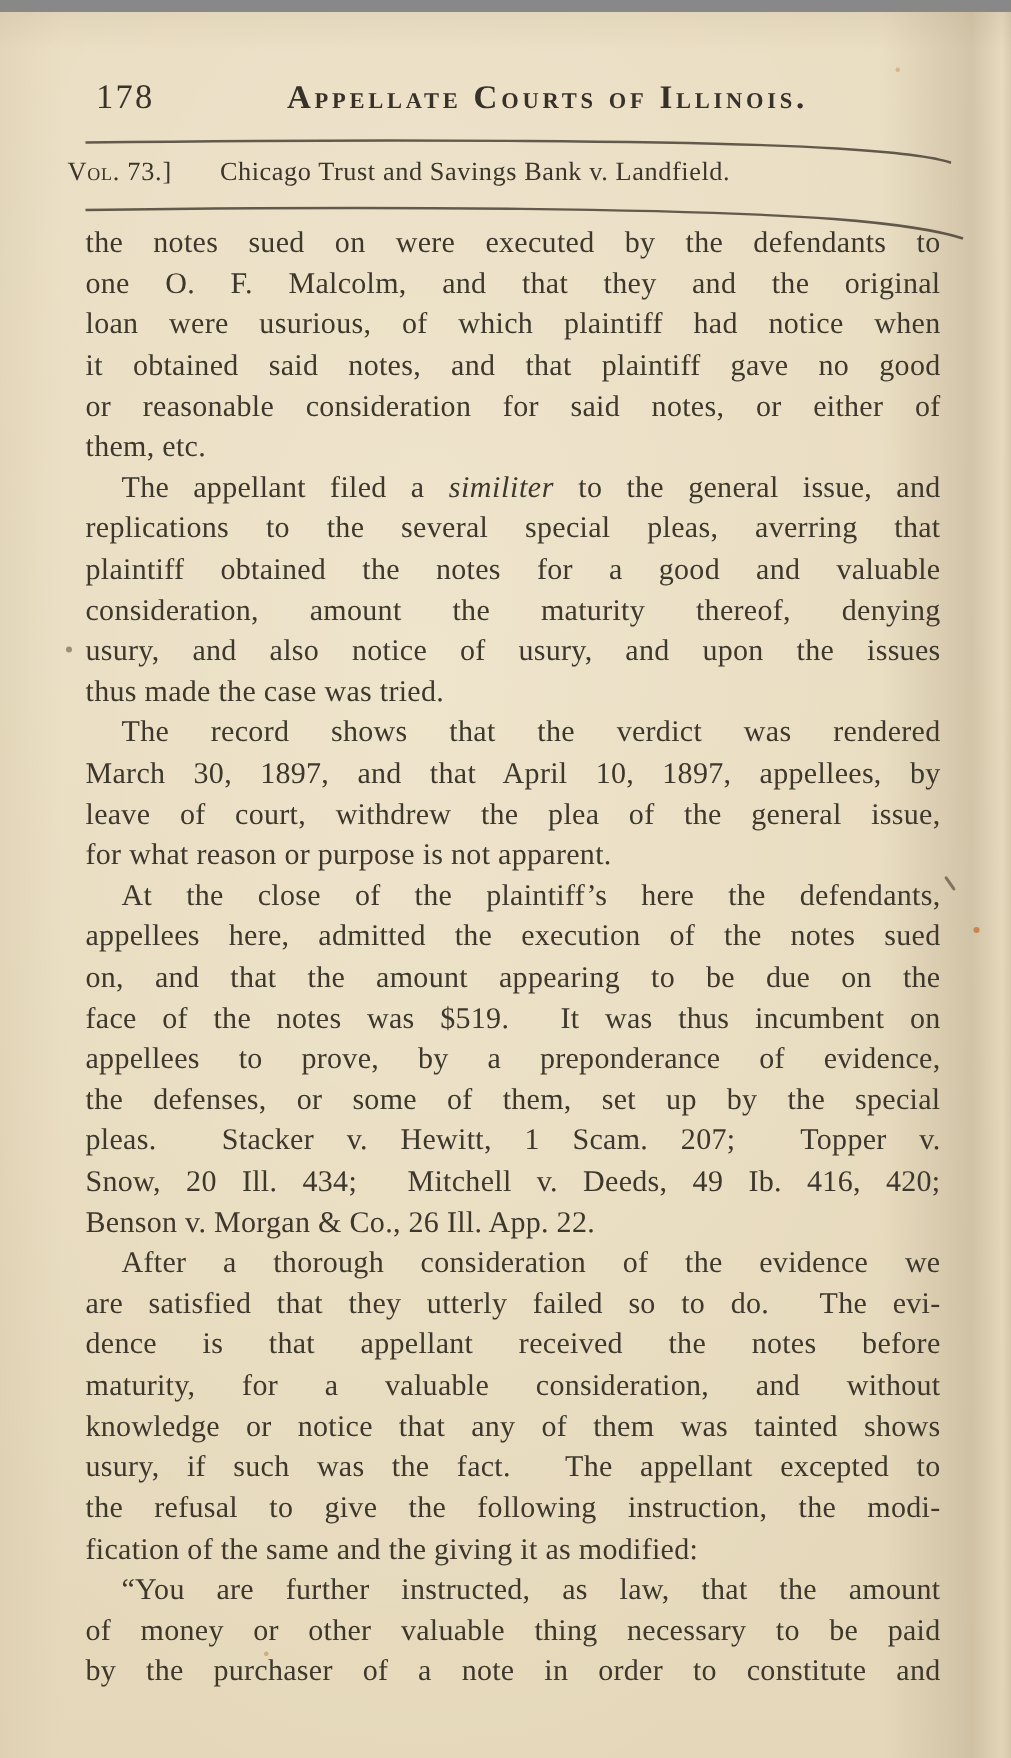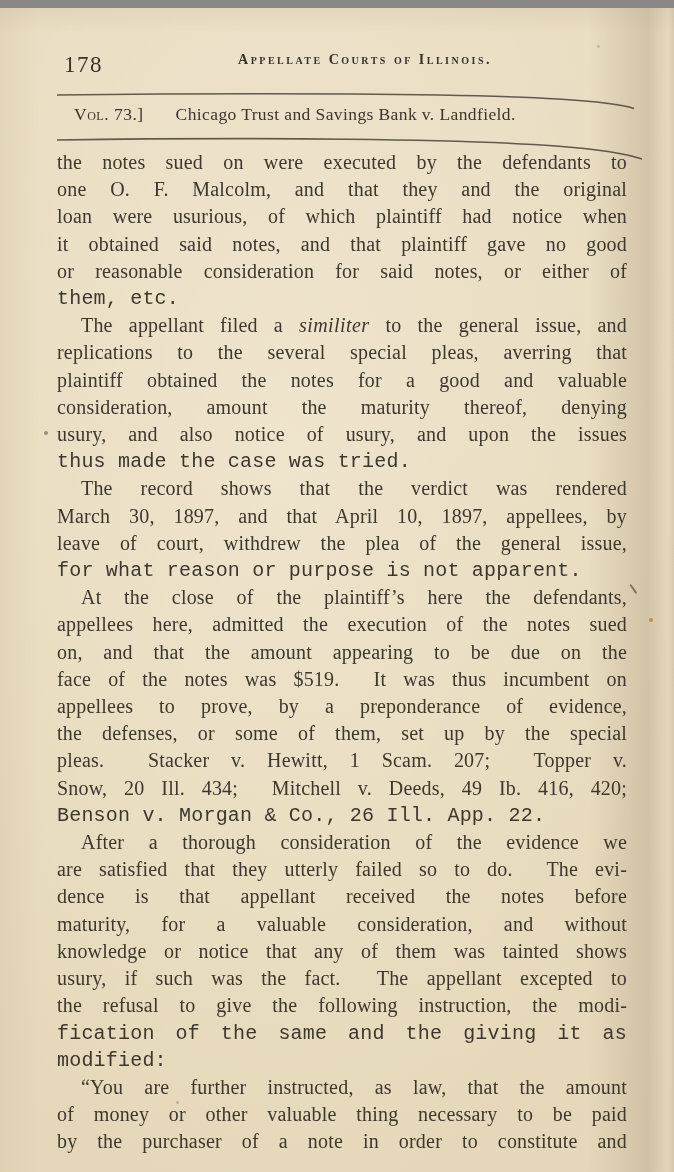--- a/index.html
+++ b/index.html
@@ -18,38 +18,38 @@
       radial-gradient(ellipse at 42% 38%, rgba(255,250,234,.30), rgba(255,250,234,0) 75%),
       linear-gradient(#e9ddc2,#e5d8ba);
   }
   
   .page-number{
     position:absolute;top:44px;left:64px;
     font-size:23px;letter-spacing:1.5px;color:#3a332a;
   }
   .running-title{
     position:absolute;top:44px;left:calc(50% + 28px);transform:translateX(-50%);
-    font-size:14px;font-weight:700;font-variant:small-caps;
+    font-size:22px;font-weight:700;font-variant:small-caps;
     letter-spacing:2.5px;white-space:nowrap;color:#38312a;
   }
   .subheader{
-    position:absolute;top:96px;left:74px;right:40px;
+    position:absolute;top:96px;left:45px;right:40px;
     font-size:17.5px;color:#3c352c;white-space:nowrap;
   }
   .volume-label{font-variant:small-caps;letter-spacing:.5px;}
   .case-title{margin-left:32px;letter-spacing:.4px;}
   .rules-svg{position:absolute;top:0;left:0;pointer-events:none;}
   
   .body-text{
     position:absolute;top:141px;left:57px;width:570px;
     font-size:20px;line-height:27.2px;letter-spacing:.2px;
     color:#3e372c;
   }
   .line{text-align:justify;text-align-last:justify;white-space:normal;}
-  .line.endline{text-align-last:left;font-family:Liberation Mono, monospace;}
+  .line.endline{text-align-last:left;}
   .line.indent{text-indent:24px;}
   .line i{letter-spacing:.4px;}
   
   .speck{position:absolute;border-radius:50%;}
   .speck-dot{left:44px;top:423px;width:4px;height:4px;background:#6e6250;opacity:.65;}
   .speck-orange{left:649px;top:610px;width:4px;height:4px;background:#c4763a;opacity:.8;}
   .speck-faint{left:176px;top:1093px;width:3px;height:3px;background:#c09a62;opacity:.7;}
   .speck-top{left:597px;top:37px;width:3px;height:3px;background:#cfa875;opacity:.7;}
   .stray-mark{
     position:absolute;left:628px;top:580px;width:11px;height:1.6px;

